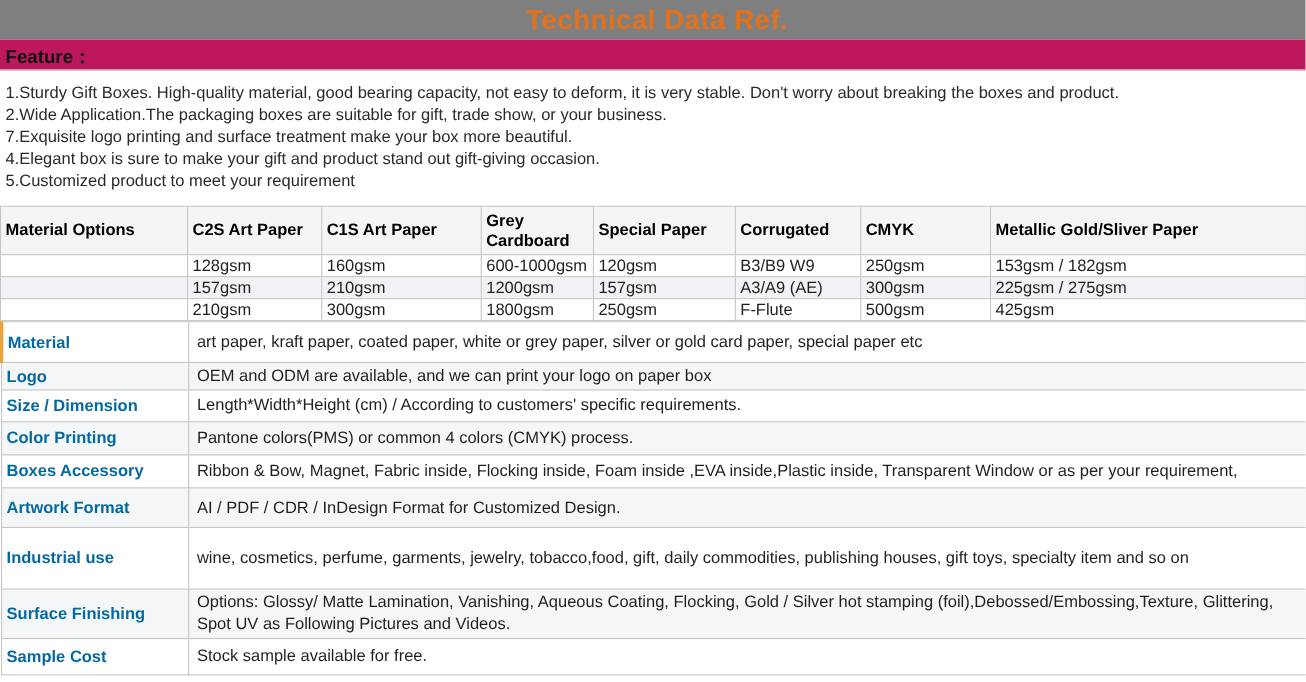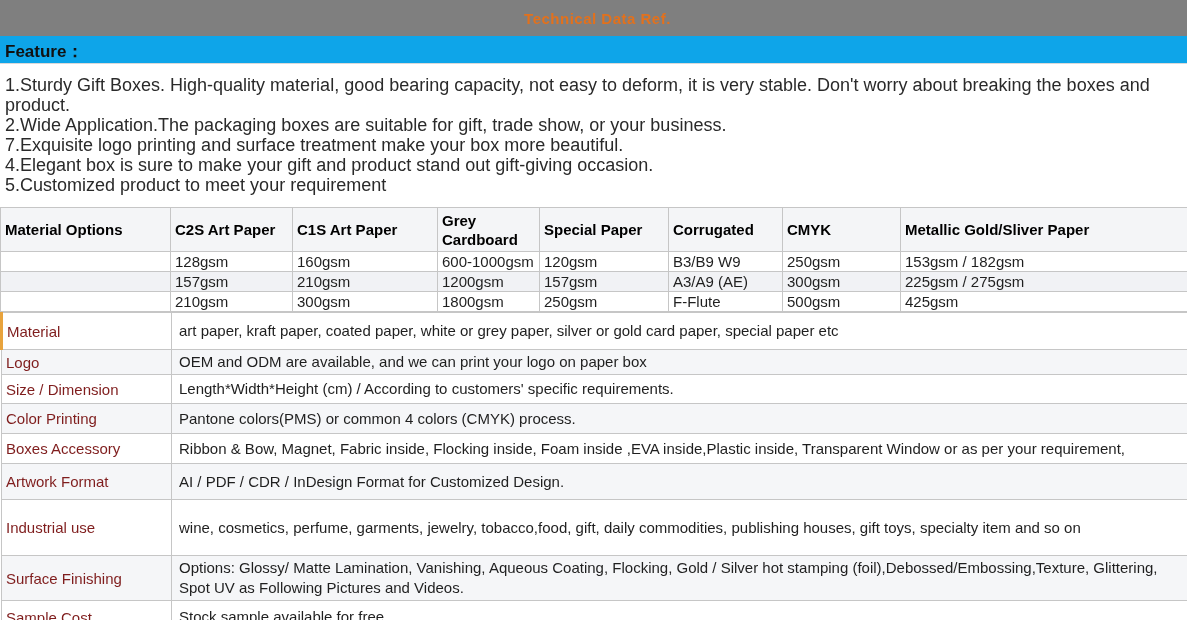--- a/index.html
+++ b/index.html
@@ -17,36 +17,36 @@
     background:#fff;
   }
   .title-bar{
     height:36px;
     background:var(--header-gray);
     display:flex;align-items:center;justify-content:center;
   }
   .title-text{
     color:var(--accent);
     font-weight:bold;
-    font-size:15px;
+    font-size:25px;
     letter-spacing:0.5px;
     margin-left:8px;
   }
   .feature-heading{
     font-size:17px;
     font-weight:bold;
     color:#111;
     height:28px;
     padding:4px 0 0 5px;
     border-bottom:1px solid #d9d9d9;
-    background:#0ea5e9;
+    background:#be185d;
   }
   .feature-list{
     padding:11px 0 12px 5px;
-    font-size:18px;
+    font-size:15px;
     line-height:20px;
     color:#2a2a2a;
   }
   table{
     width:1187px;
     border-collapse:collapse;
     table-layout:fixed;
     font-size:15px;
     padding-left:8px;
   }
@@ -69,22 +69,22 @@
   }
   .materials tbody tr{height:20px;}
   .materials tbody tr:nth-child(even){background:var(--row-alt);}
   
   .spec th,.spec td{
     border:1px solid var(--border);
     text-align:left;
     vertical-align:middle;
   }
   .spec th{
-    font-weight:normal;
-    color:#7f1d1d;
+    font-weight:bold;
+    color:#0369a1;
     padding:2px 4px;
   }
   .spec td{
     padding:2px 7px;
     line-height:20px;
   }
   .spec tr:nth-child(even){background:var(--spec-alt);}
   .spec tr:nth-child(1){height:37px;}
   .spec tr:nth-child(2){height:24px;}
   .spec tr:nth-child(3){height:29px;}

